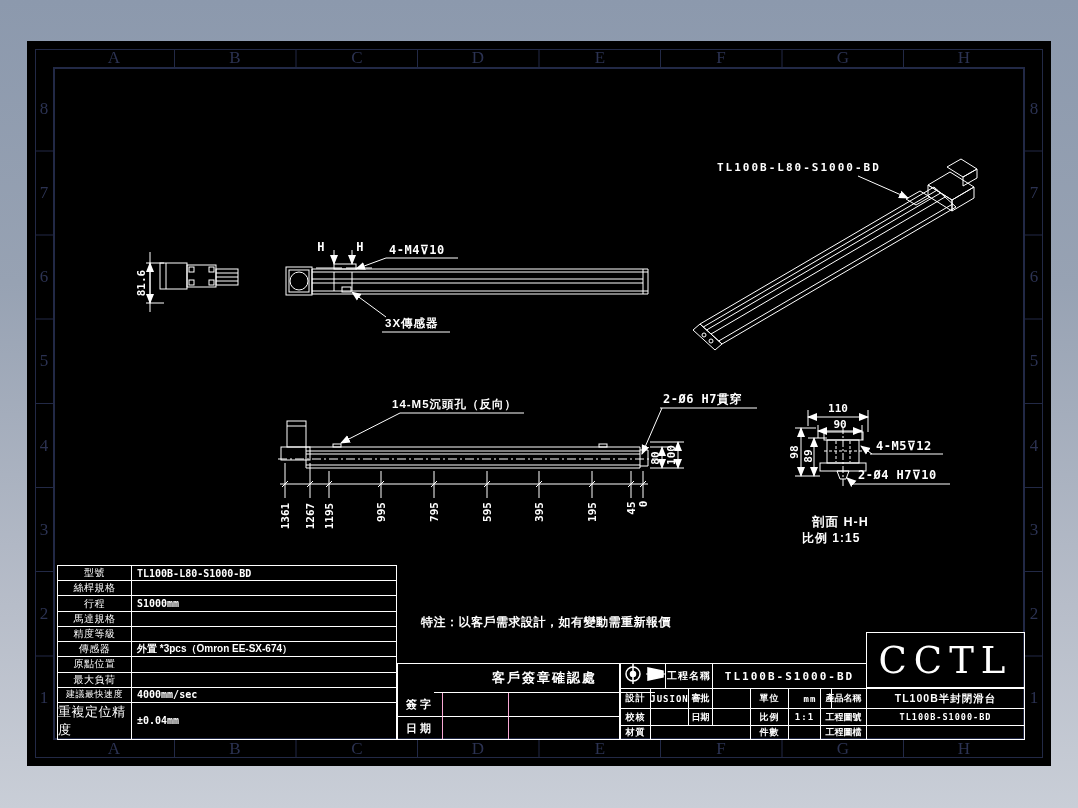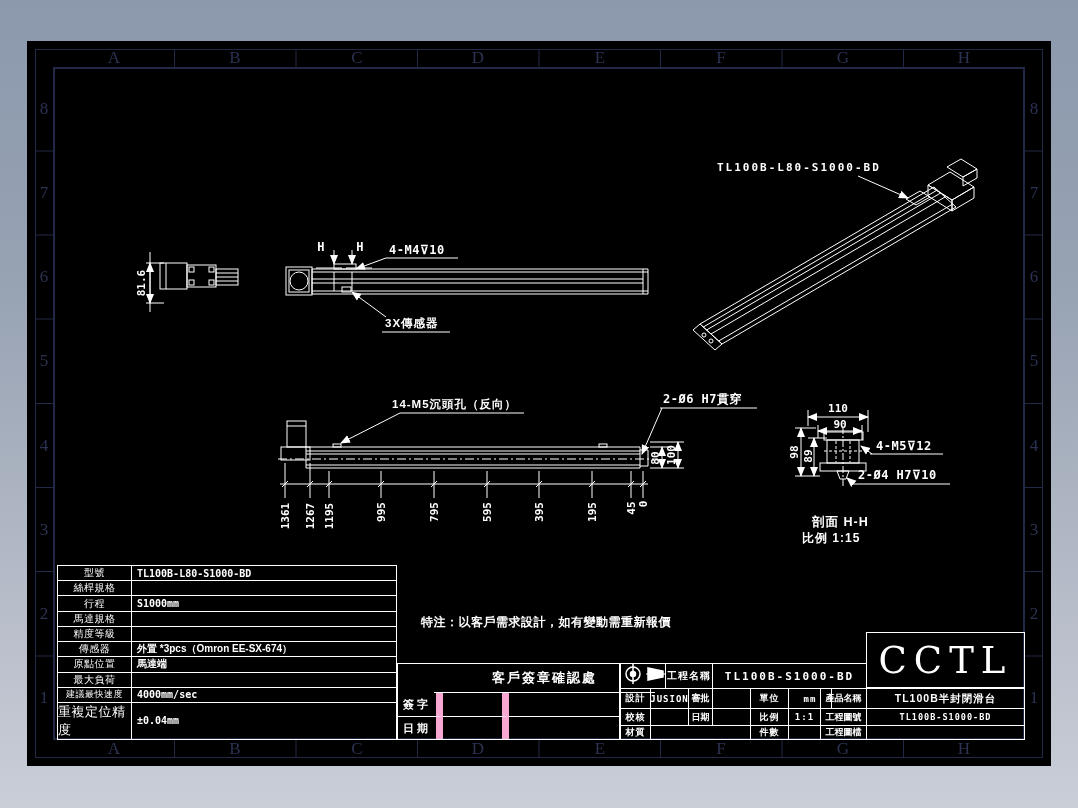--- a/index.html
+++ b/index.html
@@ -19,21 +19,21 @@
   svg{position:absolute;left:0;top:0;}
   
   .spec{position:absolute;left:57px;top:565px;width:340px;height:175px;border:1px solid #fff;box-sizing:border-box;display:flex;flex-direction:column;}
   .spec .row{flex:1;display:flex;border-bottom:1px solid #fff;box-sizing:border-box;}
   .spec .row:last-child{border-bottom:none;}
   .spec .lab{width:74px;border-right:1px solid #fff;box-sizing:border-box;color:#fff;font-size:10px;font-weight:normal;display:flex;align-items:center;justify-content:center;letter-spacing:0.5px;}
   .spec .val{flex:1;color:#fff;font-size:10px;font-weight:bold;display:flex;align-items:center;padding-left:5px;font-family:"DejaVu Sans Mono",monospace;}
   
   .sign{position:absolute;left:397px;top:663px;width:223px;height:77px;border:1px solid #fff;box-sizing:border-box;}
   .sign .head{position:absolute;left:0;top:0;width:100%;height:29px;border-bottom:1px solid #fff;box-sizing:border-box;color:#fff;font-size:13px;font-weight:bold;display:flex;align-items:center;justify-content:center;letter-spacing:2px;margin-left:36px;}
-  .sign .cell{position:absolute;box-sizing:border-box;border-right:7px solid #f9a8d4;border-bottom:1px solid #fff;color:#fff;font-size:11px;font-weight:bold;display:flex;align-items:center;justify-content:center;letter-spacing:3px;}
+  .sign .cell{position:absolute;box-sizing:border-box;border-right:1px solid #f9a8d4;border-bottom:1px solid #fff;color:#fff;font-size:11px;font-weight:bold;display:flex;align-items:center;justify-content:center;letter-spacing:3px;}
   
   .tb-cell{position:absolute;box-sizing:border-box;border:1px solid #fff;color:#fff;display:flex;align-items:center;justify-content:center;font-size:9px;font-weight:bold;letter-spacing:1px;white-space:nowrap;}
   .tb-val{font-family:"DejaVu Sans Mono",monospace;}
   .logo{position:absolute;left:866px;top:632px;width:159px;height:56px;border:1px solid #fff;box-sizing:border-box;color:#fff;display:flex;align-items:center;justify-content:center;font-family:"DejaVu Serif",serif;font-size:37px;letter-spacing:7px;font-weight:normal;}
 </style>
 </head>
 <body>
 
 <div class="sheet"></div>
 <div class="frame-outer"></div>
@@ -242,21 +242,20 @@
   <div class="row">
       <div class="lab">精度等級</div>
       <div class="val"></div>
     </div>
   <div class="row">
       <div class="lab">傳感器</div>
       <div class="val" style="font-family:'Liberation Sans',sans-serif">外置 *3pcs（Omron EE-SX-674）</div>
     </div>
   <div class="row">
       <div class="lab">原點位置</div>
-      <div class="val" style="font-family:'Liberation Sans',sans-serif">馬達端</div>
     </div>
   <div class="row">
       <div class="lab">最大負荷</div>
       <div class="val"></div>
     </div>
   <div class="row">
       <div class="lab" style="font-size:9px">建議最快速度</div>
       <div class="val">4000mm/sec</div>
     </div>
   <div class="row">

